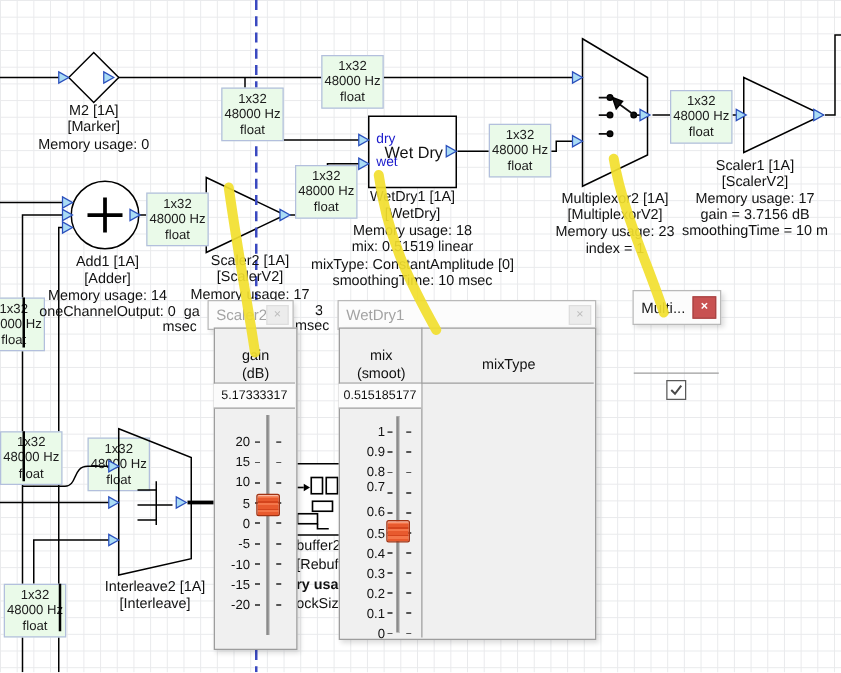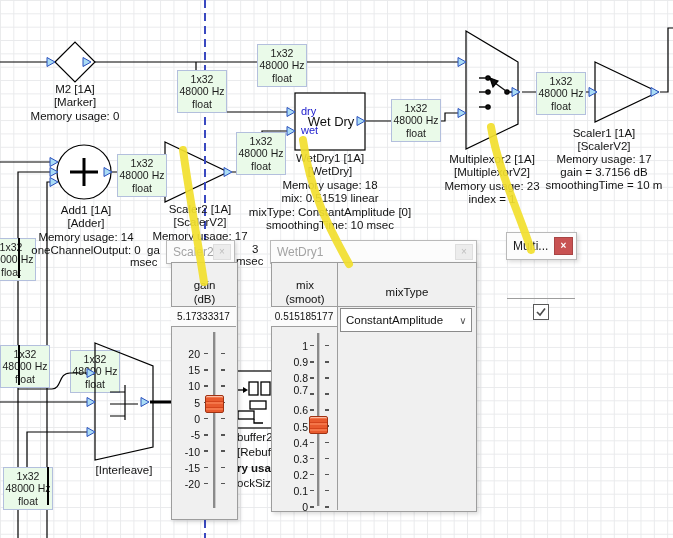--- a/index.html
+++ b/index.html
@@ -250,20 +250,21 @@
 
   <div class="blktxt" style="left:604px;top:127px;line-height:13px">
     <div>Scaler1 [1A]</div>
       <div>[ScalerV2]</div>
     <div>Memory usage: 17</div>
       <div>gain = 3.7156 dB</div>
     <div>smoothingTime = 10 m</div>
     </div>
 
   <div class="blktxt" style="left:124px;top:464px">
+    <div>Interleave2 [1A]</div>
       <div>[Interleave]</div>
     </div>
 
   <div class="frag" style="left:237px;top:431px;width:34px">buffer2</div>
   <div class="frag" style="left:237px;top:446px;width:34px">[Rebuff</div>
   <div class="frag" style="left:237px;top:462px;width:34px;font-weight:bold">ry usa</div>
   <div class="frag" style="left:237px;top:477px;width:34px">ockSize</div>
 
   <div class="titlebar" style="left:166px;top:240px;width:67px;height:22px">
     <span class="cap inactive">Scaler2</span>
@@ -294,24 +295,20 @@
     <span class="closebtn inactive">×</span>
   </div>
   <div class="panelbody" style="left:271px;top:262px;width:204px;height:248px">
     <div class="phead" style="top:15px;width:66px">mix</div>
     <div class="phead" style="top:29px;width:66px">(smoot)</div>
     <div class="phead" style="top:22px;left:66px;width:138px">mixType</div>
   </div>
   <div class="rule" style="left:337px;top:262px;width:1px;height:248px"></div>
   <div class="rule" style="left:271px;top:306px;width:204px;height:1px"></div>
   <div class="pvalue" style="left:271px;top:307px;width:66px;height:19px">0.515185177</div>
-  <div class="dropdown" style="left:340px;top:308px;width:130px;height:22px">
-    <span class="dtext">ConstantAmplitude</span>
-    <span class="chev">∨</span>
-  </div>
   <div class="track" style="left:317px;top:333px;height:173px"></div>
   <div class="dashcol" style="left:310px;top:345px;height:164px;background:repeating-linear-gradient(180deg,#555 0 1.5px,transparent 1.5px 16.1px)"></div>
   <div class="dashcol" style="left:325px;top:345px;height:164px;background:repeating-linear-gradient(180deg,#555 0 1.5px,transparent 1.5px 16.1px)"></div>
   <div class="tick" style="left:280px;top:340px;width:28px">1</div>
   <div class="tick" style="left:280px;top:356px;width:28px">0.9</div>
   <div class="tick" style="left:280px;top:372px;width:28px">0.8</div>
   <div class="tick" style="left:280px;top:384px;width:28px">0.7</div>
   <div class="tick" style="left:280px;top:404px;width:28px">0.6</div>
   <div class="tick" style="left:280px;top:421px;width:28px">0.5</div>
   <div class="tick" style="left:280px;top:437px;width:28px">0.4</div>

